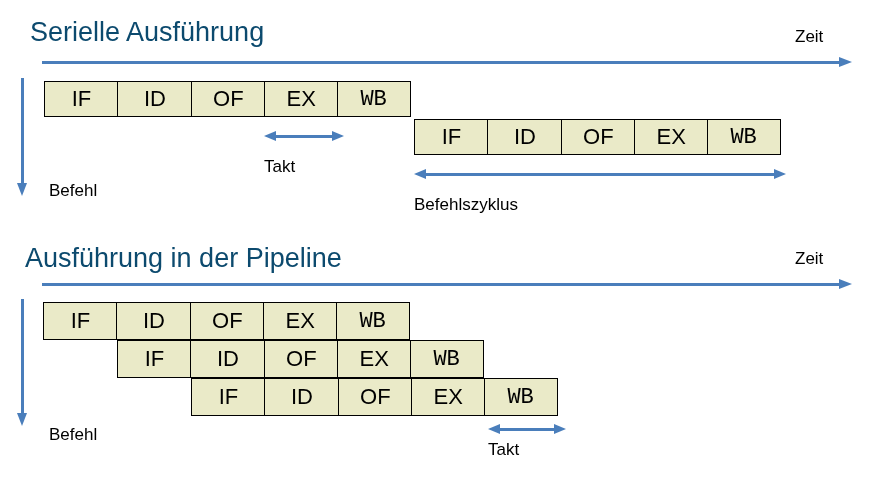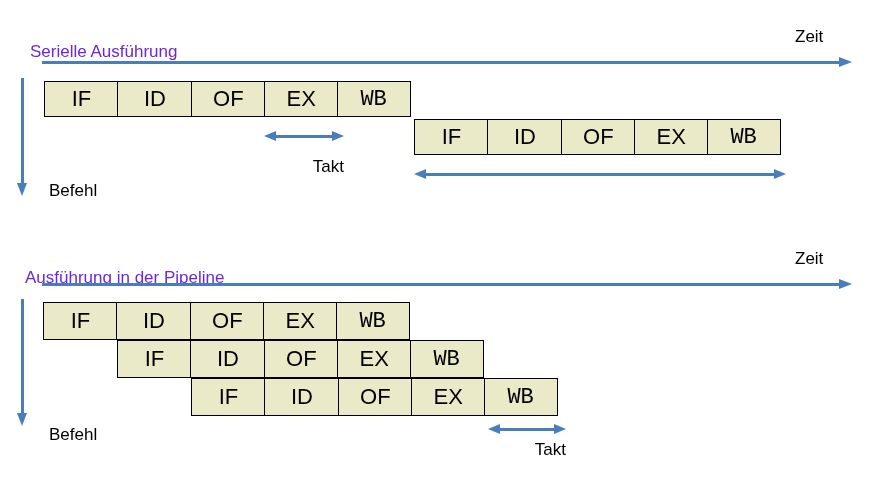--- a/index.html
+++ b/index.html
@@ -15,26 +15,25 @@
     position: relative;
     width: 887px;
     height: 483px;
     background: #ffffff;
     overflow: hidden;
   }
 
   
   .section-title {
     position: absolute;
-    font-size: 17px;
-    line-height: 1;
-    color: #6d28d9;
+    font-size: 27px;
+    line-height: 1;
+    color: #0c4a6e;
     white-space: nowrap;
     letter-spacing: 0px;
-    margin-top: 24px;
   }
 
   
   .time-axis {
     position: absolute;
     height: 11px;
   }
   .time-axis .shaft {
     position: absolute;
     left: 0;
@@ -134,21 +133,21 @@
     border-top: 5.5px solid transparent;
     border-bottom: 5.5px solid transparent;
     border-left: 12px solid #4a7ebb;
   }
   .measure-label {
     position: absolute;
     font-size: 17px;
     line-height: 1;
     color: #000000;
     white-space: nowrap;
-    text-align: right;
+    text-align: left;
   }
   .corner-label {
     position: absolute;
     font-size: 17px;
     line-height: 1;
     color: #000000;
     white-space: nowrap;
   }
 </style>
 </head>
@@ -193,20 +192,21 @@
     <div class="shaft" style="left:8px; right:8px; width:64px;"></div>
     <div class="head-r"></div>
   </div>
   <div class="measure-label" style="left:264px; top:158px; width:80px;">Takt</div>
 
   <div class="measure" style="left:414px; top:169px; width:372px;">
     <div class="head-l"></div>
     <div class="shaft" style="left:8px; width:356px;"></div>
     <div class="head-r"></div>
   </div>
+  <div class="measure-label" style="left:414px; top:196px; width:372px;">Befehlszyklus</div>
 
   <div class="section-title" style="left:25px; top:245px;">Ausführung in der Pipeline</div>
 
   <div class="axis-label" style="left:795px; top:250px;">Zeit</div>
 
   <div class="time-axis" style="left:42px; top:279px; width:810px;">
     <div class="shaft" style="width:798px;"></div>
     <div class="head" style="left:797px;"></div>
   </div>
 

